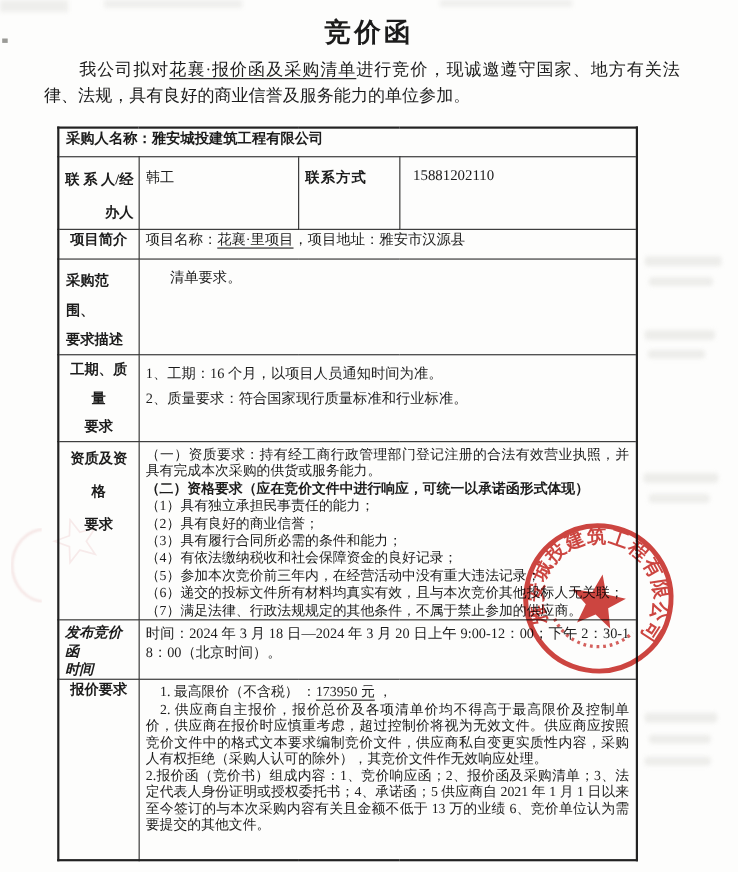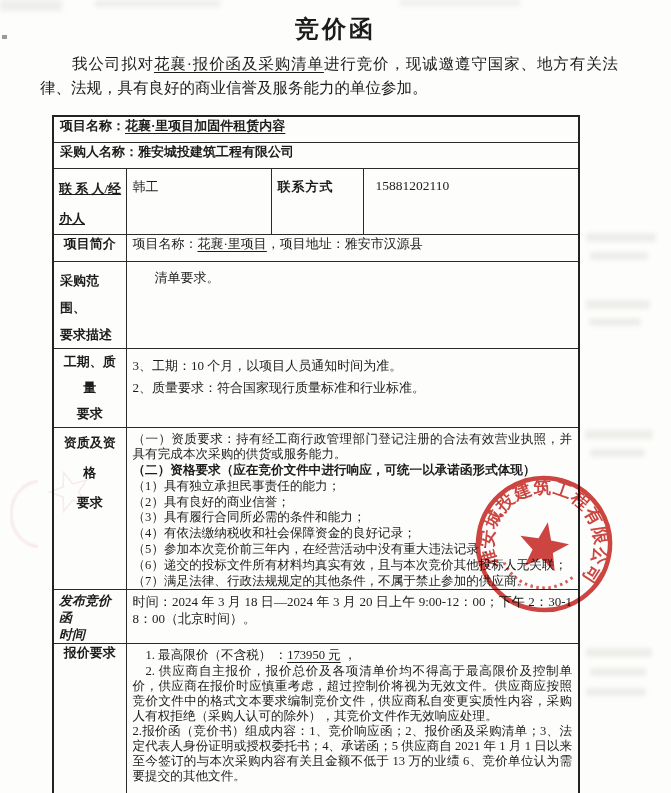--- a/index.html
+++ b/index.html
@@ -73,34 +73,29 @@
 
   <table class="bid">
     <colgroup>
         <col style="width:73px">
         <col style="width:145px">
         <col style="width:92px">
         <col style="width:216px">
       </colgroup>
 
     <tbody>
-        <tr style="height:26px;">
-      <td colspan="4" class="mid">
-        <span class="b">项目名称：</span><span class="u b">花襄·里项目加固件租赁内容</span>
-      </td>
-    </tr>
 
     <tr style="height:26px;">
       <td colspan="4" class="mid">
         <span class="b">采购人名称：</span><span class="b">雅安城投建筑工程有限公司</span>
       </td>
     </tr>
 
     <tr style="height:60px;">
-      <td class="lab" style="text-align:left;padding:5px 4px 0 5px;line-height:30px;text-decoration:underline;">
+      <td class="lab" style="text-align:right;padding:5px 4px 0 5px;line-height:30px;">
         <span>联 系 人/经</span>
         <span class="l2">办人</span>
       </td>
       <td style="padding-top:9px;">韩工</td>
       <td class="b" style="padding-top:9px;letter-spacing:1px;">联系方式</td>
       <td style="padding-top:9px;padding-left:12px;font-size:13.5px;">15881202110</td>
     </tr>
 
     <tr style="height:27px;">
       <td class="lab mid">项目简介</td>
@@ -116,21 +111,21 @@
       </td>
       <td colspan="3" style="padding-top:7px;padding-left:28px;">清单要求。</td>
     </tr>
 
     <tr style="height:56px;">
       <td class="lab" style="padding-top:0;line-height:26px;">
         <span>工期、质量</span>
         <span class="l2">要求</span>
       </td>
       <td colspan="3" style="padding-top:6px;line-height:22px;">
-        <div>3、工期：10 个月，以项目人员通知时间为准。</div>
+        <div>1、工期：16 个月，以项目人员通知时间为准。</div>
         <div>2、质量要求：符合国家现行质量标准和行业标准。</div>
       </td>
     </tr>
 
     <tr style="height:158px;">
       <td class="lab mid" style="line-height:30px;">
         <span>资质及资格</span>
         <span class="l2">要求</span>
       </td>
       <td colspan="3" class="small just" style="padding-top:4px;">

